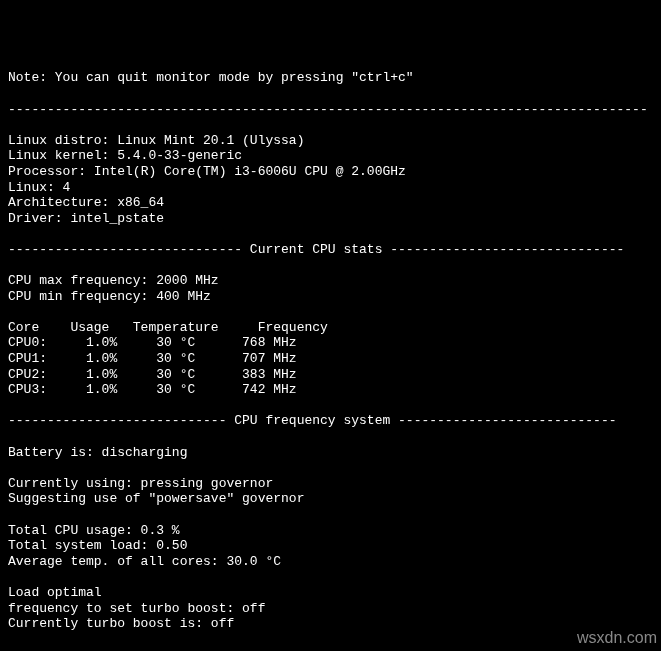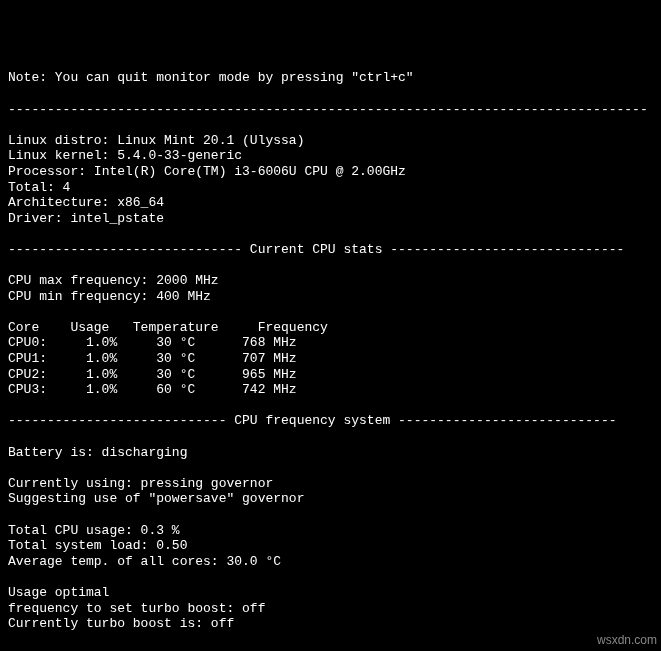--- a/index.html
+++ b/index.html
@@ -10,64 +10,64 @@
       font-size: 13px;
       line-height: 1.2;
       padding: 8px;
       width: 661px;
       white-space: pre;
     }
     .watermark {
       position: fixed;
       bottom: 4px;
       right: 4px;
-      font-size: 12px;
+      font-size: 16px;
       color: #888;
       font-family: sans-serif;
     }
   </style>
 </head>
 <body>
 
 
 
 <div><span>Note: You can quit monitor mode by pressing "ctrl+c"</span>
 
 <span>----------------------------------------------------------------------------------</span>
 
 <span>Linux distro: </span><span>Linux Mint 20.1 (Ulyssa)</span>
 <span>Linux kernel: </span><span>5.4.0-33-generic</span>
 <span>Processor: </span><span>Intel(R) Core(TM) i3-6006U CPU @ 2.00GHz</span>
-<span>Total: </span><span>4</span>
+<span>Linux: </span><span>4</span>
 <span>Architecture: </span><span>x86_64</span>
 <span>Driver: </span><span>intel_pstate</span>
 
 <span>------------------------------ Current CPU stats ------------------------------</span>
 
 <span>CPU max frequency: </span><span>2000 MHz</span>
 <span>CPU min frequency: </span><span>400 MHz</span>
 
 <span>Core    Usage   Temperature     Frequency</span>
 <span>CPU0:     1.0%     30 °C      768 MHz</span>
 <span>CPU1:     1.0%     30 °C      707 MHz</span>
-<span>CPU2:     1.0%     30 °C      965 MHz</span>
-<span>CPU3:     1.0%     60 °C      742 MHz</span>
+<span>CPU2:     1.0%     30 °C      383 MHz</span>
+<span>CPU3:     1.0%     30 °C      742 MHz</span>
 
 <span>---------------------------- CPU frequency system ----------------------------</span>
 
 <span>Battery is: discharging</span>
 
 <span>Currently using: pressing governor</span>
 <span>Suggesting use of "powersave" governor</span>
 
 <span>Total CPU usage: 0.3 %</span>
 <span>Total system load: 0.50</span>
 <span>Average temp. of all cores: 30.0 °C</span>
 
-<span>Usage optimal</span>
+<span>Load optimal</span>
 <span>frequency to set turbo boost: off</span>
 <span>Currently turbo boost is: off</span>
 
 <span>----------------------------------------------------------------------------------</span></div>
 <div class="watermark">wsxdn.com</div>
 
 
 
 
 </body></html>

